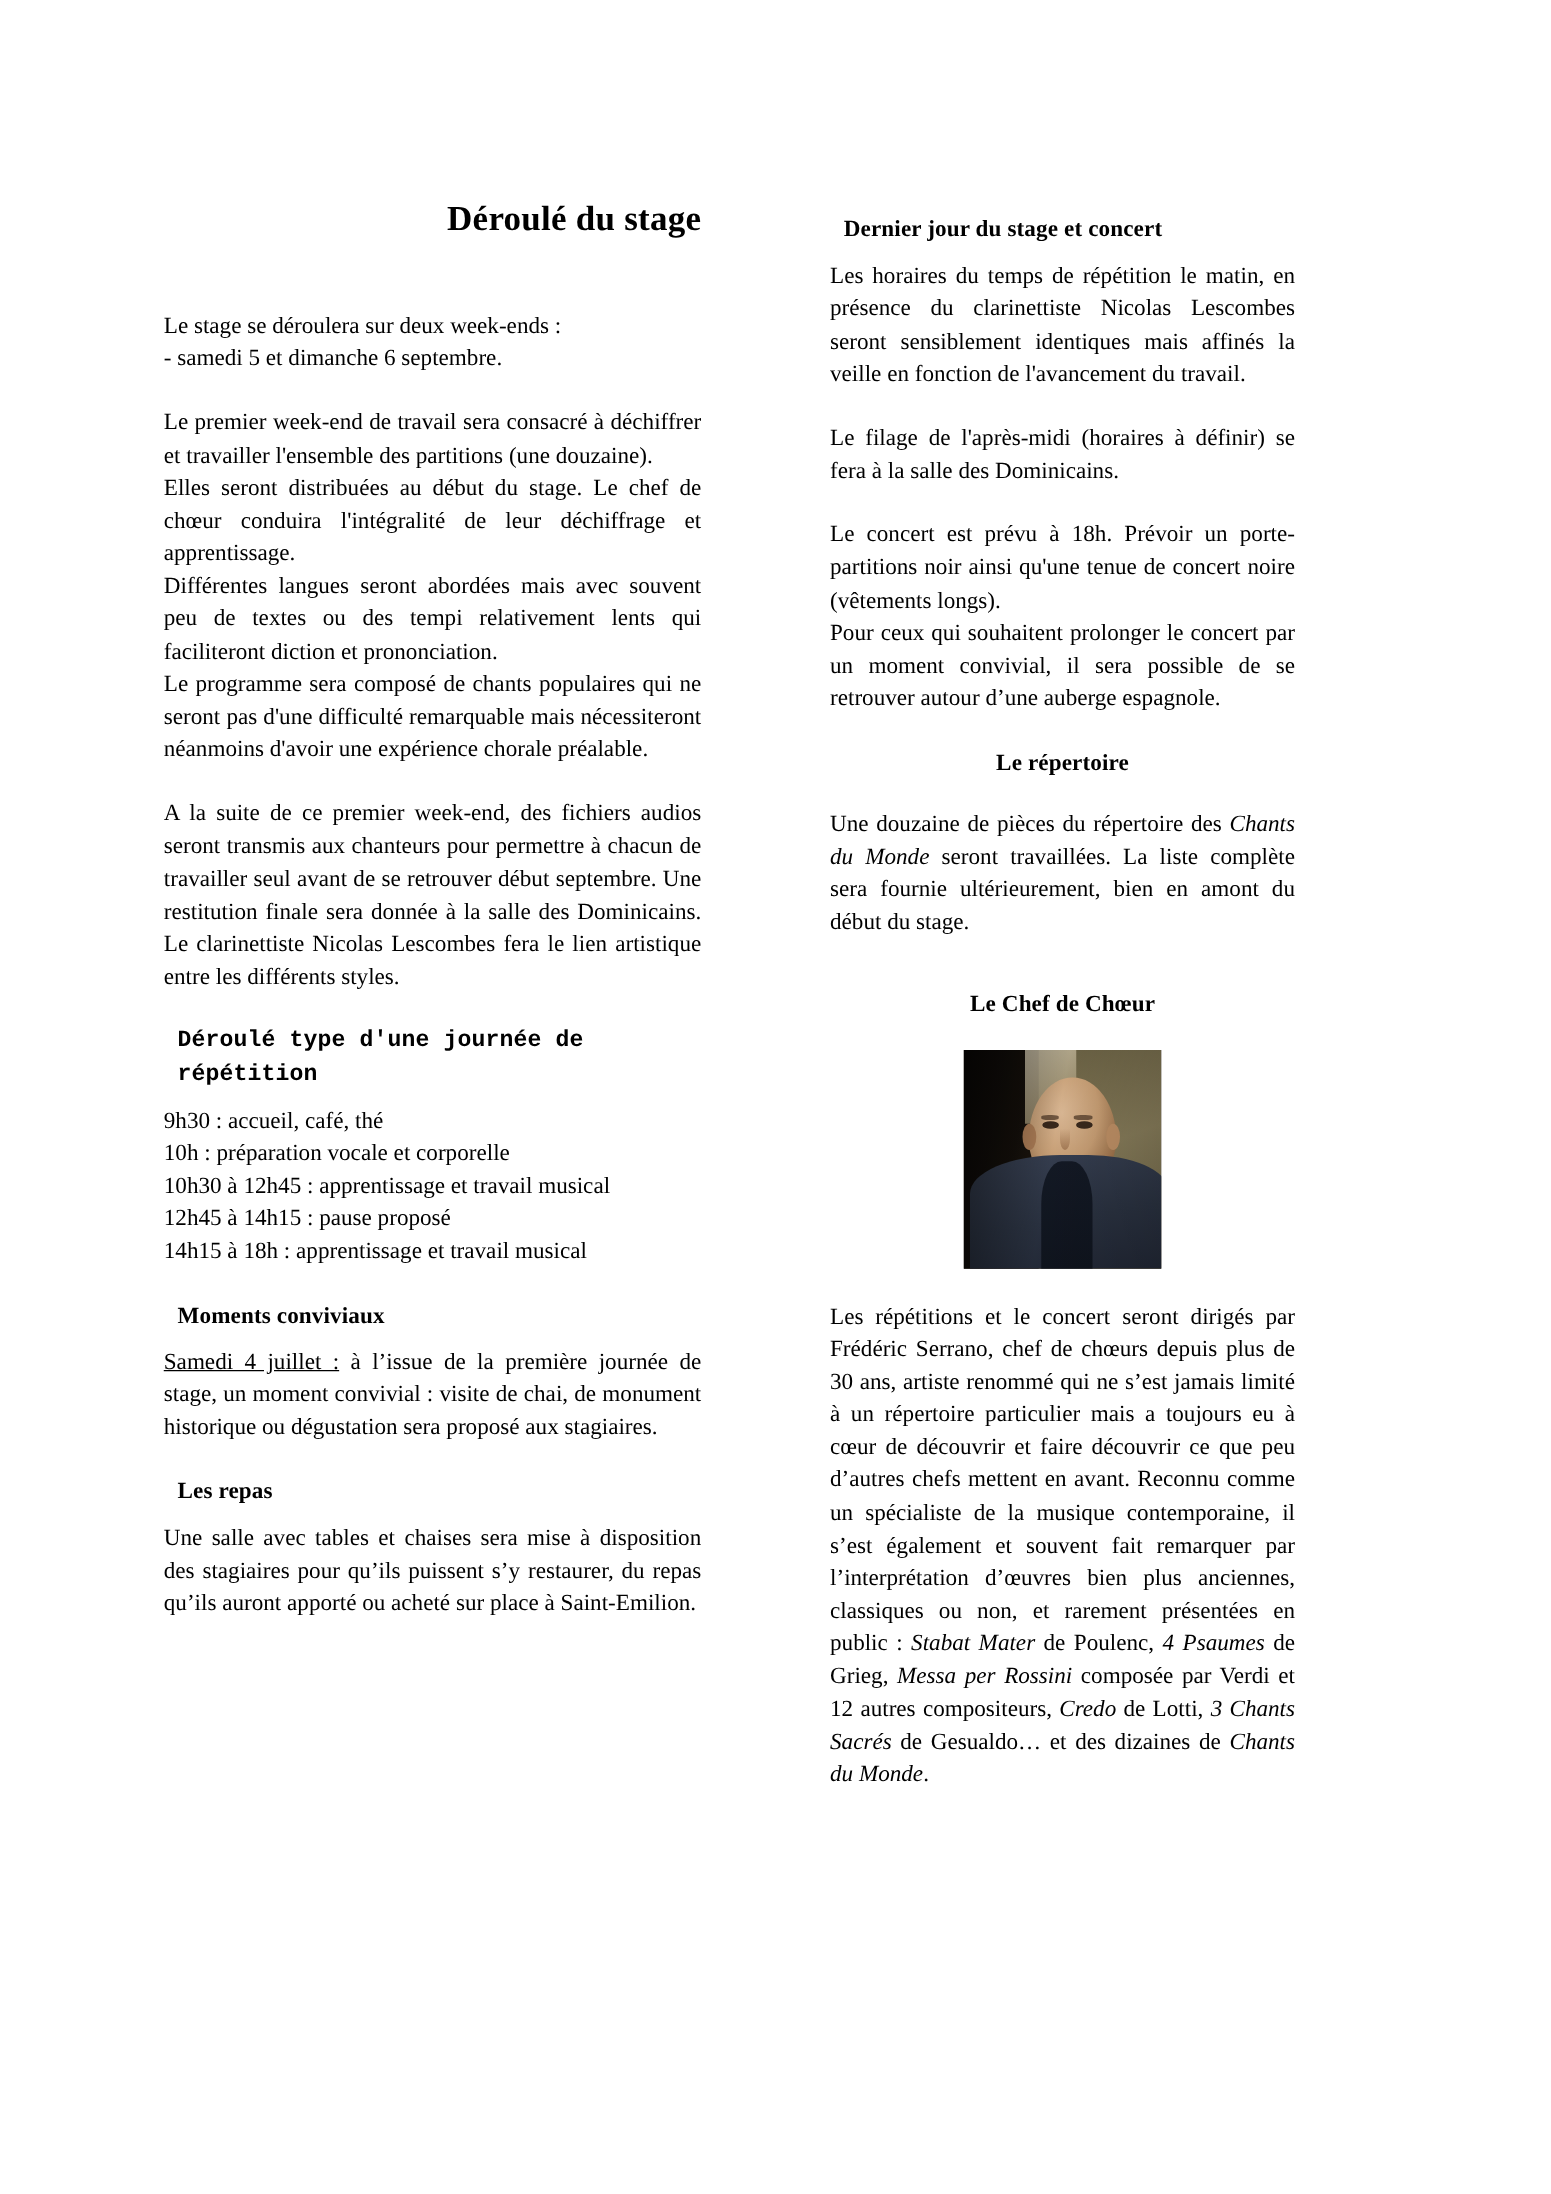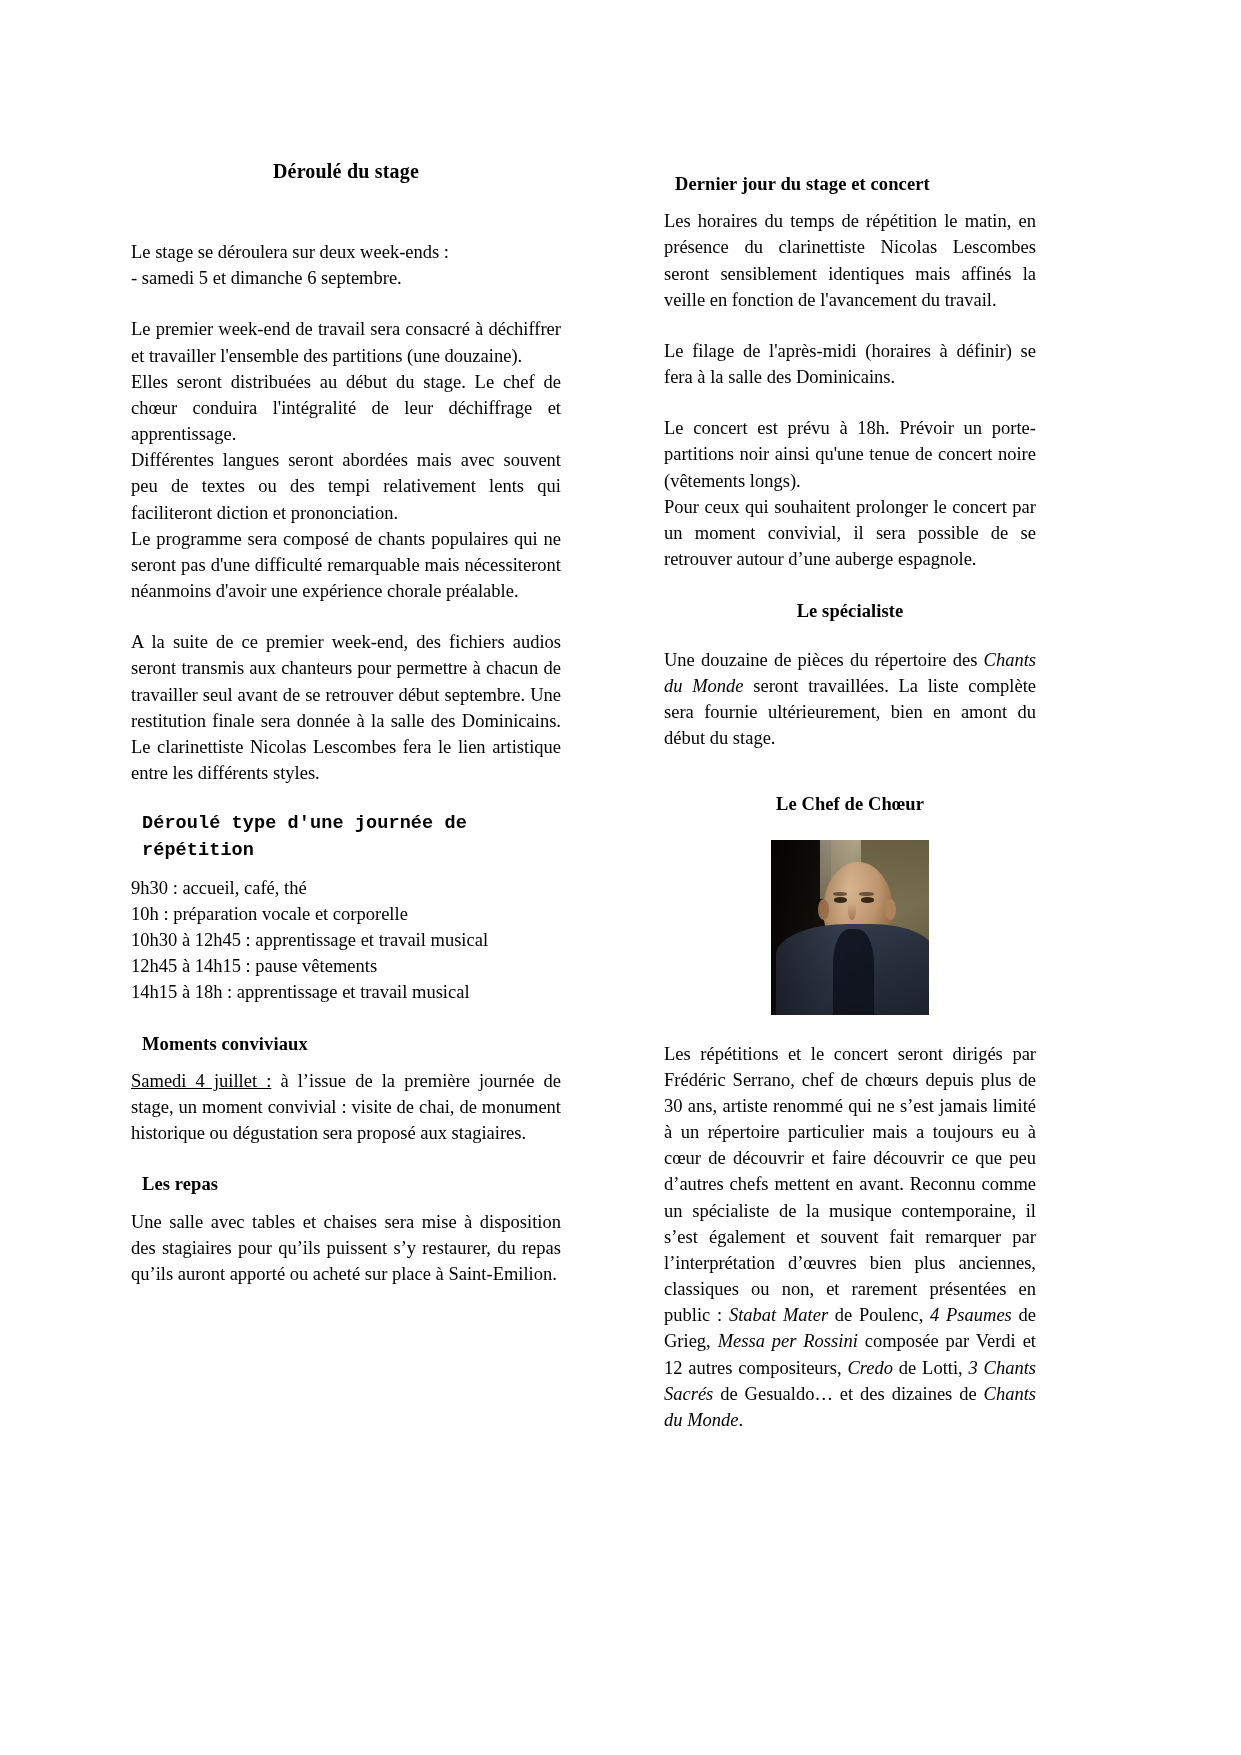--- a/index.html
+++ b/index.html
@@ -36,23 +36,23 @@
     width: 430px;
     flex: 0 0 430px;
   }
   .col-right {
     width: 372px;
     flex: 0 0 372px;
     margin-left: 59px;
   }
 
   h1.doc-title {
-    font-size: 20px;
+    font-size: 28px;
     font-weight: bold;
-    text-align: center;
+    text-align: right;
     margin: 0 0 56px 0;
     letter-spacing: 0.2px;
   }
   h2.section-heading {
     font-size: 18.5px;
     font-weight: bold;
     margin: 11px;
     padding: 0;
     line-height: 1.42;
     letter-spacing: 0.1px;
@@ -239,40 +239,40 @@
       <p class="body tight">Elles seront distribuées au début du stage. Le chef de chœur conduira l'intégralité de leur déchiffrage et apprentissage.</p>
       <p class="body tight">Différentes langues seront abordées mais avec souvent peu de textes ou des tempi relativement lents qui faciliteront diction et prononciation.</p>
       <p class="body tight">Le programme sera composé de chants populaires qui ne seront pas d'une difficulté remarquable mais nécessiteront néanmoins d'avoir une expérience chorale préalable.</p>
 
       <p class="body spaced">A la suite de ce premier week-end, des fichiers audios seront transmis aux chanteurs pour permettre à chacun de travailler seul avant de se retrouver début septembre. Une restitution finale sera donnée à la salle des Dominicains. Le clarinettiste Nicolas Lescombes fera le lien artistique entre les différents styles.</p>
 
       <h2 class="section-heading" style="margin-top:25px;font-family:Liberation Mono, monospace;">Déroulé type d'une journée de répétition</h2>
       <p class="body nojust">9h30 : accueil, café, thé</p>
       <p class="body nojust">10h : préparation vocale et corporelle</p>
       <p class="body nojust">10h30 à 12h45 : apprentissage et travail musical</p>
-      <p class="body nojust">12h45 à 14h15 : pause vêtements</p>
+      <p class="body nojust">12h45 à 14h15 : pause proposé</p>
       <p class="body nojust">14h15 à 18h : apprentissage et travail musical</p>
 
       <h2 class="section-heading" style="margin-top:25px;">Moments conviviaux</h2>
       <p class="body"><span class="u">Samedi 4 juillet :</span><span> à l’issue de la première journée de stage, un moment convivial : visite de chai, de monument historique ou dégustation sera proposé aux stagiaires.</span></p>
 
       <h2 class="section-heading" style="margin-top:25px;">Les repas</h2>
       <p class="body">Une salle avec tables et chaises sera mise à disposition des stagiaires pour qu’ils puissent s’y restaurer, du repas qu’ils auront apporté ou acheté sur place à Saint-Emilion.</p>
 
     </div>
 
     <div class="col-right">
 
       <h2 class="section-heading">Dernier jour du stage et concert</h2>
       <p class="body">Les horaires du temps de répétition le matin, en présence du clarinettiste Nicolas Lescombes seront sensiblement identiques mais affinés la veille en fonction de l'avancement du travail.</p>
       <p class="body spaced">Le filage de l'après-midi (horaires à définir) se fera à la salle des Dominicains.</p>
       <p class="body spaced">Le concert est prévu à 18h. Prévoir un porte-partitions noir ainsi qu'une tenue de concert noire (vêtements longs).</p>
       <p class="body tight">Pour ceux qui souhaitent prolonger le concert par un moment convivial, il sera possible de se retrouver  autour d’une auberge espagnole.</p>
 
-      <h2 class="section-heading centered">Le spécialiste</h2>
+      <h2 class="section-heading centered">Le répertoire</h2>
       <p class="body"><span>Une douzaine de pièces du répertoire des </span><span class="it">Chants du Monde</span><span> seront travaillées. La liste complète sera fournie ultérieurement, bien en amont du début du stage.</span></p>
 
       <h2 class="section-heading centered" style="margin-top:40px;">Le Chef de Chœur</h2>
 
       <div class="photo-wrap">
         <div class="photo">
           <div class="bg-dark"></div>
           <div class="bg-wall"></div>
           <div class="bg-frame"></div>
           <div class="head"></div>

